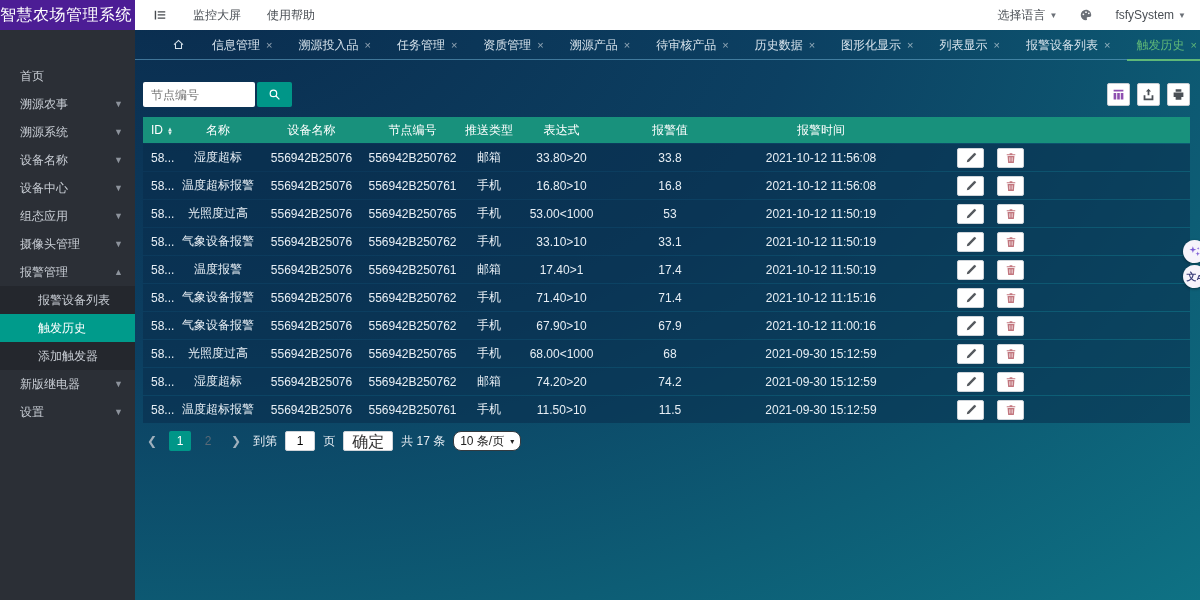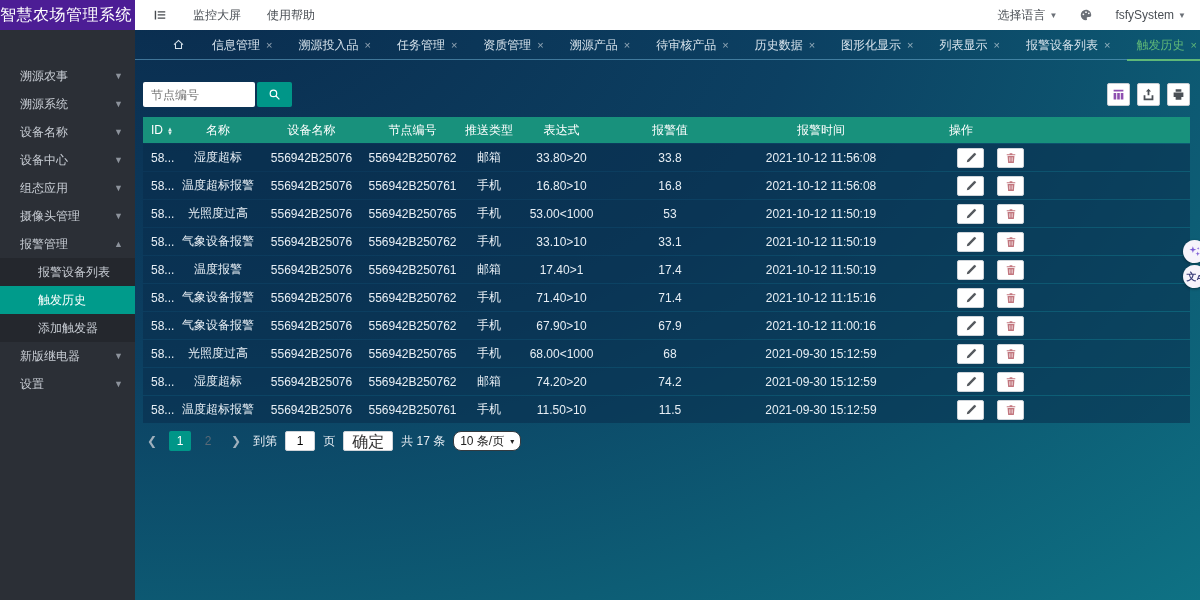--- a/index.html
+++ b/index.html
@@ -72,20 +72,21 @@
   .float-tr { right:-6px; top:265px; font-size:10px; color:#3b3f7a; font-weight:bold; }
 </style>
 </head>
 <body>
 
 <div class="screen">
 
   <div class="sidebar">
     <div class="logo">智慧农场管理系统</div>
     <div class="side-menu">
+        <div class="side-item"><span>首页</span></div>
         <div class="side-item"><span>溯源农事</span><span class="arrow">▼</span></div>
         <div class="side-item"><span>溯源系统</span><span class="arrow">▼</span></div>
         <div class="side-item"><span>设备名称</span><span class="arrow">▼</span></div>
         <div class="side-item"><span>设备中心</span><span class="arrow">▼</span></div>
         <div class="side-item"><span>组态应用</span><span class="arrow">▼</span></div>
         <div class="side-item"><span>摄像头管理</span><span class="arrow">▼</span></div>
         <div class="side-item"><span>报警管理</span><span class="arrow">▲</span></div>
         <div class="side-item sub"><span>报警设备列表</span></div>
         <div class="side-item sub active"><span>触发历史</span></div>
         <div class="side-item sub"><span>添加触发器</span></div>
@@ -212,21 +213,20 @@
                 <span>▲</span>
                 <span>▼</span>
               </span></div>
             <div class="th">名称</div>
             <div class="th">设备名称</div>
             <div class="th">节点编号</div>
             <div class="th">推送类型</div>
             <div class="th">表达式</div>
             <div class="th">报警值</div>
             <div class="th th-time">报警时间</div>
-            <div class="th th-ops">操作</div>
           </div>
         <div id="table-body">
             <div class="tr row">
               <div class="td">58...</div>
               <div class="td">湿度超标</div>
               <div class="td">556942B25076</div>
               <div class="td">556942B250762</div>
               <div class="td">邮箱</div>
               <div class="td">33.80&gt;20</div>
               <div class="td">33.8</div>

